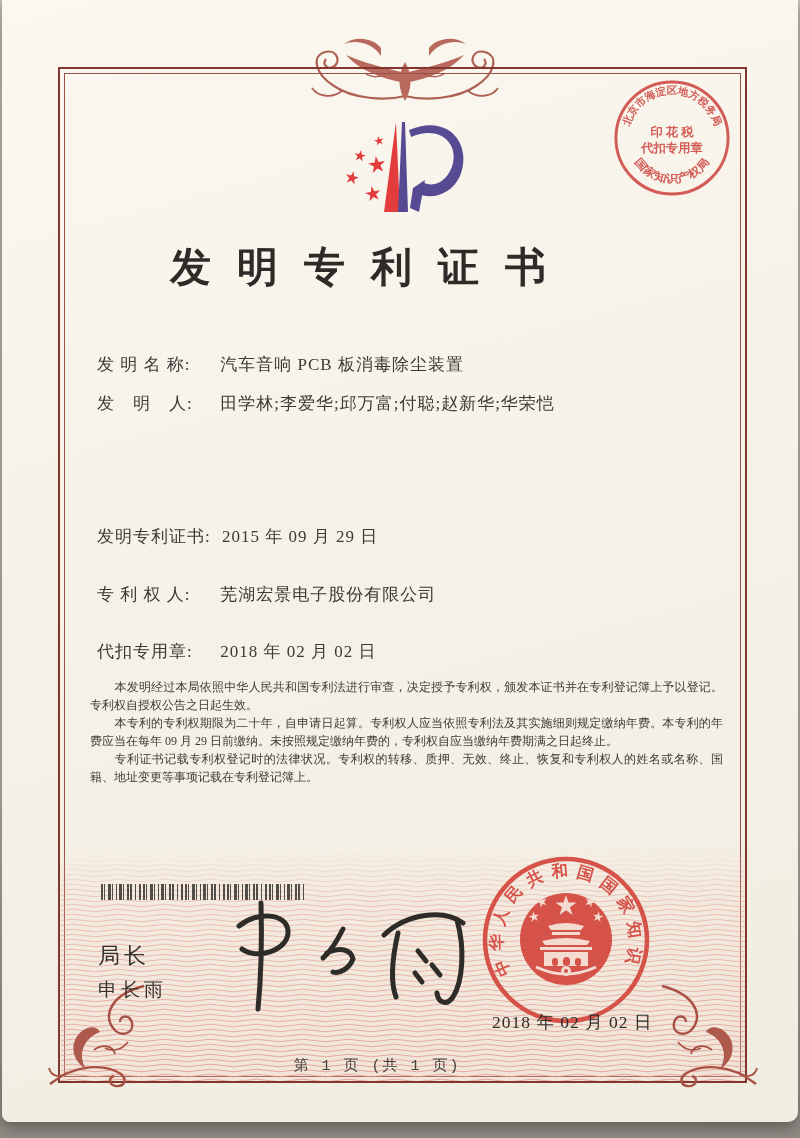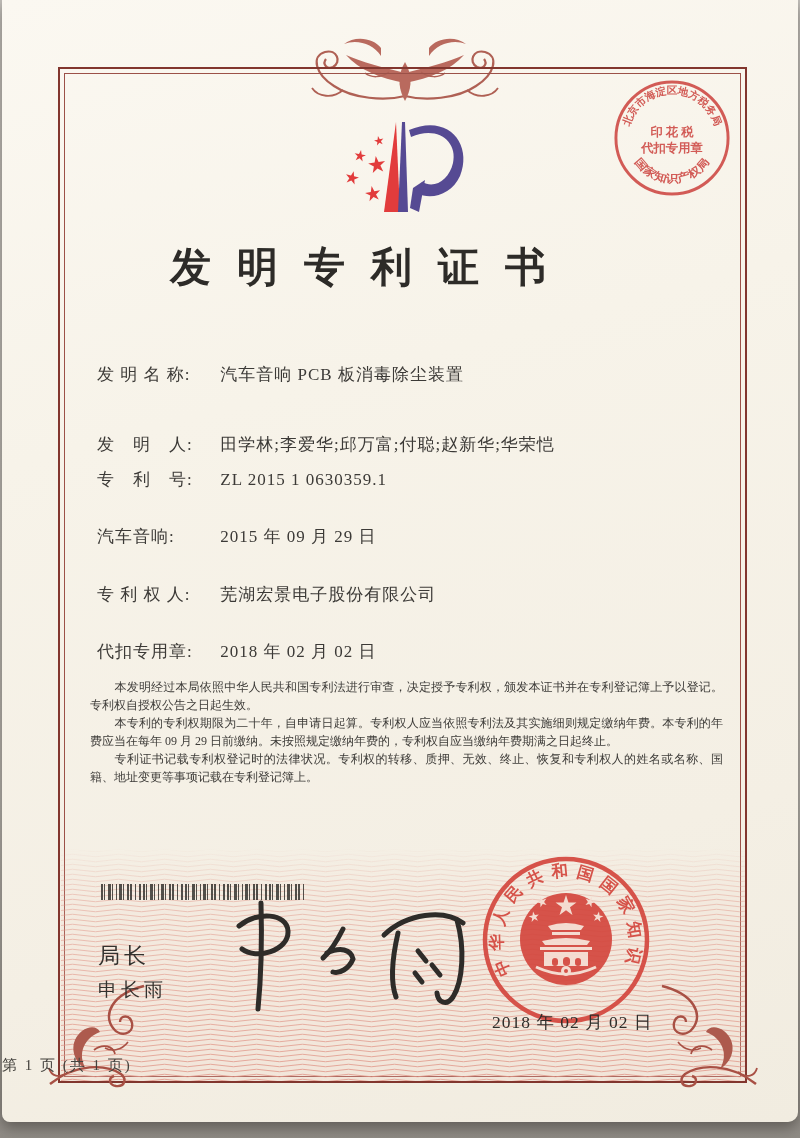--- a/index.html
+++ b/index.html
@@ -67,22 +67,22 @@
     font-family:"Liberation Sans", sans-serif; }
   .official-name { position:absolute; left:96px; top:977px; font-size:19px; letter-spacing:4px; color:#33312e;
     font-family:Liberation Serif, serif; }
   .signature { position:absolute; left:210px; top:893px; }
   .seal { position:absolute; left:478px; top:855px; }
   .seal-date {
     position:absolute; left:490px; top:1010px; font-size:17.5px;
     color:#2f2d2a; letter-spacing:1px; white-space:nowrap; z-index:5;
   }
   .footer {
-    position:absolute; left:0; width:750px; top:1056px; 
-    font-size:15px; color:#44423e; letter-spacing:2px;
+    position:absolute; left:0; width:750px; top:1056px; text-align:center;
+    font-size:15px; color:#44423e; letter-spacing:2px;font-family:Liberation Mono, monospace;
   }
   .flourish-top { position:absolute; left:283px; top:26px; }
   .flourish-bl { position:absolute; left:40px; top:980px; }
   .flourish-br { position:absolute; left:652px; top:980px; }
   .hidden-defs { position:absolute; width:0; height:0; }
 </style>
 </head>
 <body>
 
 <svg class="hidden-defs" aria-hidden="true">
@@ -142,34 +142,30 @@
     </text>
     <text font-size="11" fill="#cf4f4a" font-weight="bold">
       <textPath href="#taxarcbot" startOffset="2" textLength="90" lengthAdjust="spacingAndGlyphs">国家知识产权局</textPath>
     </text>
     <text x="61" y="58" text-anchor="middle" font-size="12.5" font-weight="bold" fill="#cf4f4a">印 花 税</text>
     <text x="61" y="74" text-anchor="middle" font-size="12.5" font-weight="bold" fill="#cf4f4a">代扣专用章</text>
   </svg>
 
   <div class="title">发明专利证书</div>
 
-  <div class="field-row" style="top:363px">
+  <div class="field-row" style="top:353px">
     <span class="field-label">发 明 名 称:</span>
     <span class="field-value">汽车音响 PCB 板消毒除尘装置</span>
   </div>
-  <div class="field-row" style="top:433px">
+  <div class="field-row" style="top:392px">
     <span class="field-label">发　明　人:</span>
     <span class="field-value">田学林;李爱华;邱万富;付聪;赵新华;华荣恺</span>
   </div>
-  <div class="field-row" style="top:468px">
-    <span class="field-label">专　利　号:</span>
-    <span class="field-value">ZL 2015 1 0630359.1</span>
-  </div>
   <div class="field-row" style="top:525px">
-    <span class="field-label">汽车音响:</span>
+    <span class="field-label">发明专利证书:</span>
     <span class="field-value">2015 年 09 月 29 日</span>
   </div>
   <div class="field-row" style="top:583px">
     <span class="field-label">专 利 权 人:</span>
     <span class="field-value">芜湖宏景电子股份有限公司</span>
   </div>
   <div class="field-row" style="top:640px">
     <span class="field-label">代扣专用章:</span>
     <span class="field-value">2018 年 02 月 02 日</span>
   </div>

